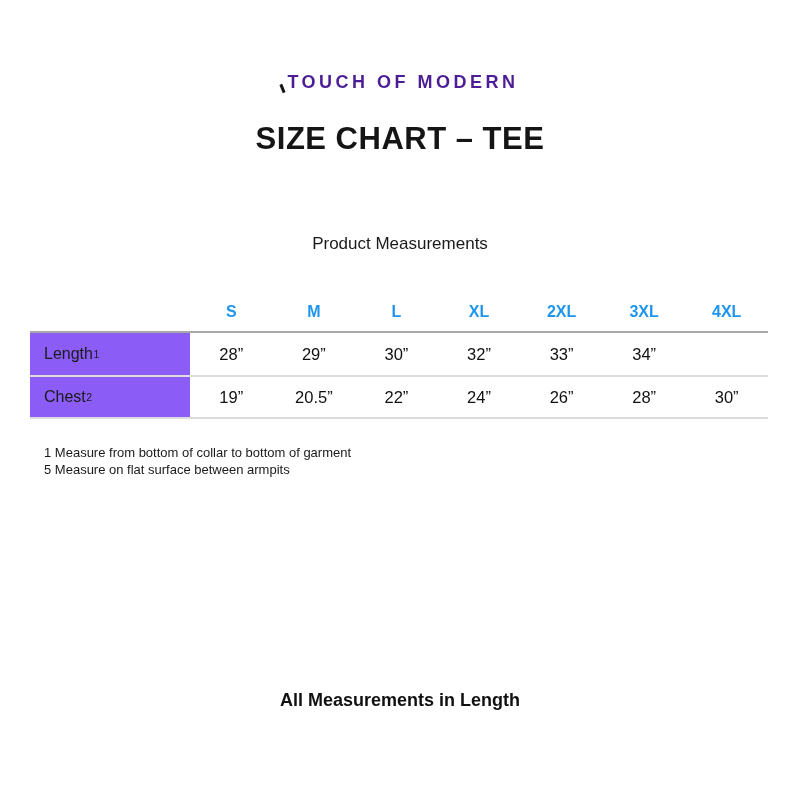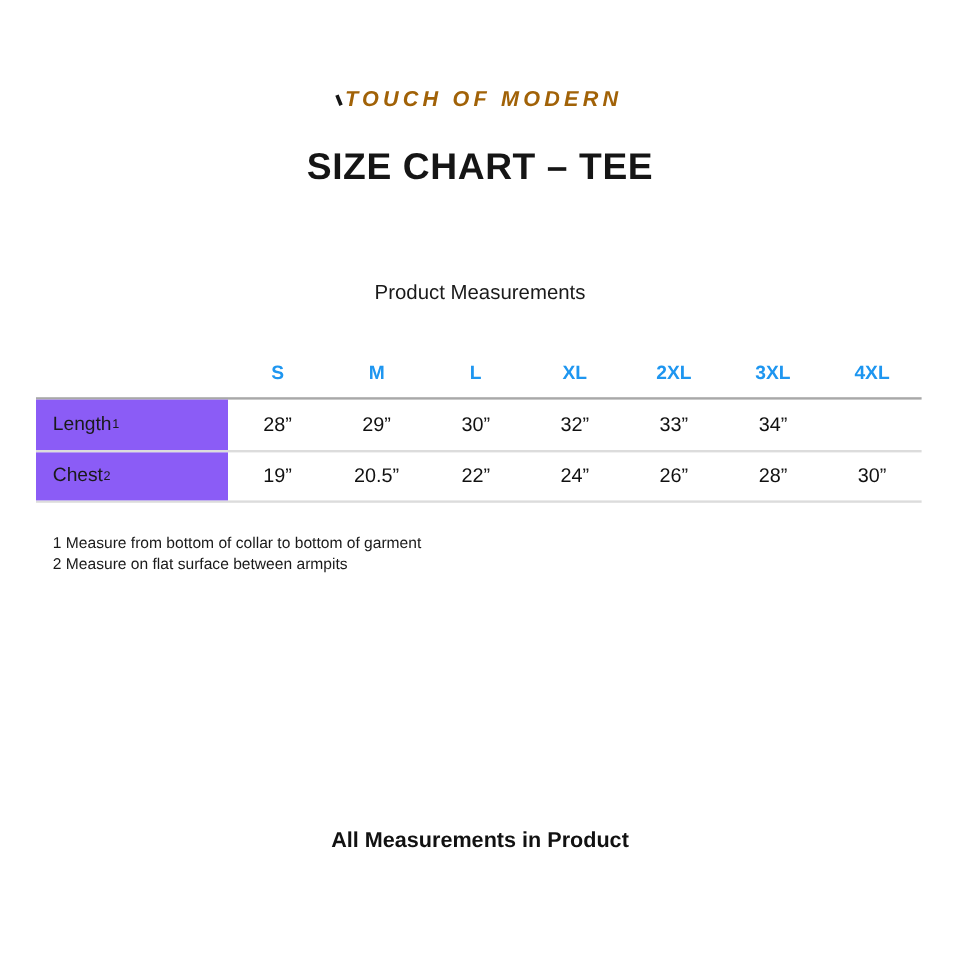--- a/index.html
+++ b/index.html
@@ -3,22 +3,22 @@
 <meta charset="utf-8">
 <style>
   * { margin: 0; padding: 0; box-sizing: border-box; }
   html, body { width: 800px; height: 800px; background: #ffffff; }
   body { font-family: "Liberation Sans", "DejaVu Sans", sans-serif; color: #1a1a1a; }
   .page { position: relative; width: 800px; height: 800px; background: #ffffff; overflow: hidden; }
 
   
   .logo {
     position: absolute; top: 72px; left: 0; width: 100%;
-    display: flex; justify-content: center; align-items: center;
-    font-size: 18px; font-weight: 600; letter-spacing: 3.5px; color: #a16207; font-style: italic;
+    display: flex; justify-content: center; align-items: flex-end;
+    font-size: 18px; font-weight: 600; letter-spacing: 3.5px; color: #4c1d95;
   }
   .logo-tick {
     display: inline-block; width: 3px; height: 9px; background: #151515;
     transform: rotate(-22deg); margin-right: 3px; margin-top: 1px;
   }
 
   
   .chart-title {
     position: absolute; top: 121px; left: 0; width: 100%;
     text-align: center; font-size: 31px; font-weight: 600; letter-spacing: 0.5px; color: #151515;
@@ -114,18 +114,18 @@
       <div class="value-cell">24”</div>
       <div class="value-cell">26”</div>
       <div class="value-cell">28”</div>
       <div class="value-cell">30”</div>
     </div>
 
   </div>
 
   <div class="footnotes">
     <div>1 Measure from bottom of collar to bottom of garment</div>
-    <div>2 Measure on flat surface between armpits</div>
+    <div>5 Measure on flat surface between armpits</div>
   </div>
 
-  <div class="footer-note">All Measurements in Product</div>
+  <div class="footer-note">All Measurements in Length</div>
 
 </div>
 
 </body></html>

